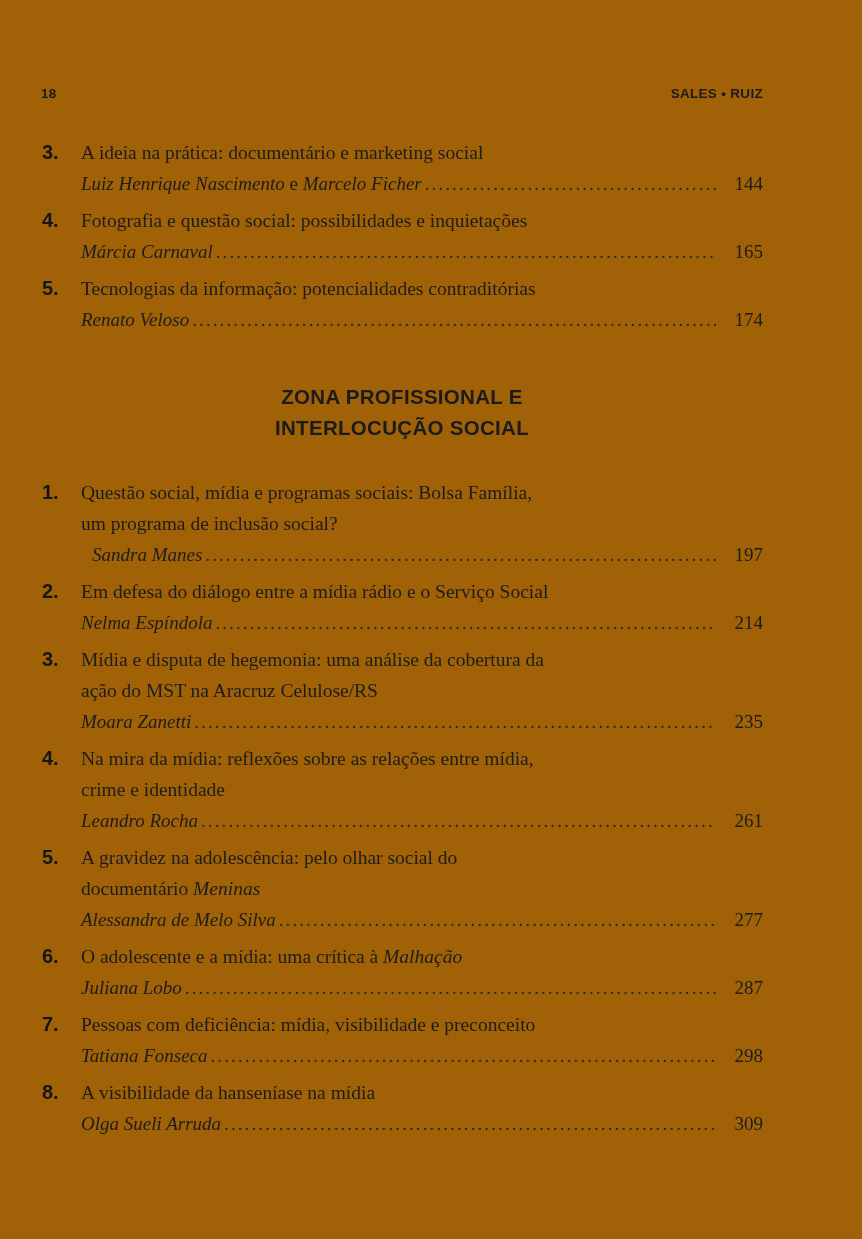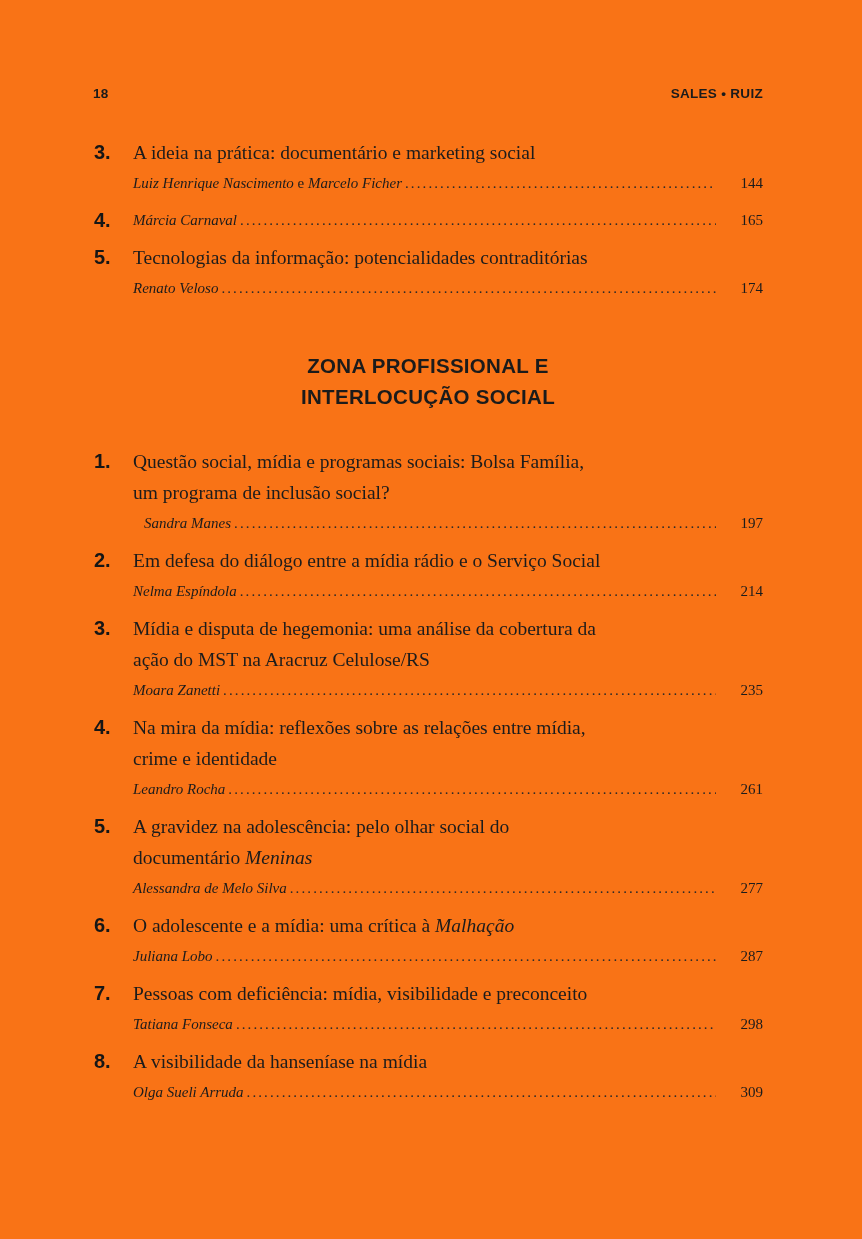--- a/index.html
+++ b/index.html
@@ -1,43 +1,43 @@
 <!DOCTYPE html>
 <html><head>
 <meta charset="utf-8">
 <style>
   html,body{margin:0;padding:0;background:#ffffff;}
   .page{
     position:relative;
     width:862px;height:1239px;
-    background:#f97316;
+    background:#a16207;
     color:#1c1c1c;
     overflow:hidden;
     box-sizing:border-box;
-    padding:86px 99px 0 93px;
+    padding:86px 99px 0 41px;
     font-family:"Liberation Serif", serif;
   }
   .header{
     display:flex;justify-content:space-between;align-items:baseline;
     font-family:"Liberation Sans", sans-serif;
     font-weight:700;font-size:13.5px;letter-spacing:0.3px;
     color:#1b1b1b;
   }
   .toc{list-style:none;margin:0;padding:0;}
   .toc-continued{margin-top:36px;}
   .entry{position:relative;padding-left:40px;margin-bottom:6px;}
   .num{
     position:absolute;left:1px;top:0;
     font-family:"Liberation Sans", sans-serif;
     font-weight:700;font-size:20px;line-height:31px;color:#161616;
   }
   .title-line{font-size:19.5px;line-height:31px;color:#1c1c1c;}
   .author-line{
     display:flex;align-items:baseline;
-    font-size:15px;line-height:31px;color:#1c1c1c;font-family:Liberation Serif, serif;
+    font-size:19px;line-height:31px;color:#1c1c1c;font-family:Liberation Serif, serif;
   }
   .author{white-space:nowrap;font-style:italic;}
   .author .roman{font-style:normal;}
   .dots{
     flex:1;overflow:hidden;white-space:nowrap;
     margin-left:3px;letter-spacing:2.1px;color:#2a2a2a;
   }
   .dots::after{
     content:"......................................................................................................................................................................................................";
   }
@@ -66,20 +66,21 @@
         <span class="num">3.</span>
         <div class="title-line"><span class="roman" style="font-style: normal;">A ideia na prática: documentário e marketing social</span></div>
         <div class="author-line">
           <span class="author"><span class="i" style="font-style: italic;">Luiz Henrique Nascimento</span><span class="roman" style="font-style: normal;"> e </span><span class="i" style="font-style: italic;">Marcelo Ficher</span></span>
           <span class="dots"></span>
           <span class="pagenum">144</span>
         </div>
       </li>
       <li class="entry">
         <span class="num">4.</span>
+        <div class="title-line"><span class="roman" style="font-style: normal;">Fotografia e questão social: possibilidades e inquietações</span></div>
         <div class="author-line">
           <span class="author"><span class="i" style="font-style: italic;">Márcia Carnaval </span></span>
           <span class="dots"></span>
           <span class="pagenum">165</span>
         </div>
       </li>
       <li class="entry">
         <span class="num">5.</span>
         <div class="title-line"><span class="roman" style="font-style: normal;">Tecnologias da informação: potencialidades contraditórias</span></div>
         <div class="author-line">

